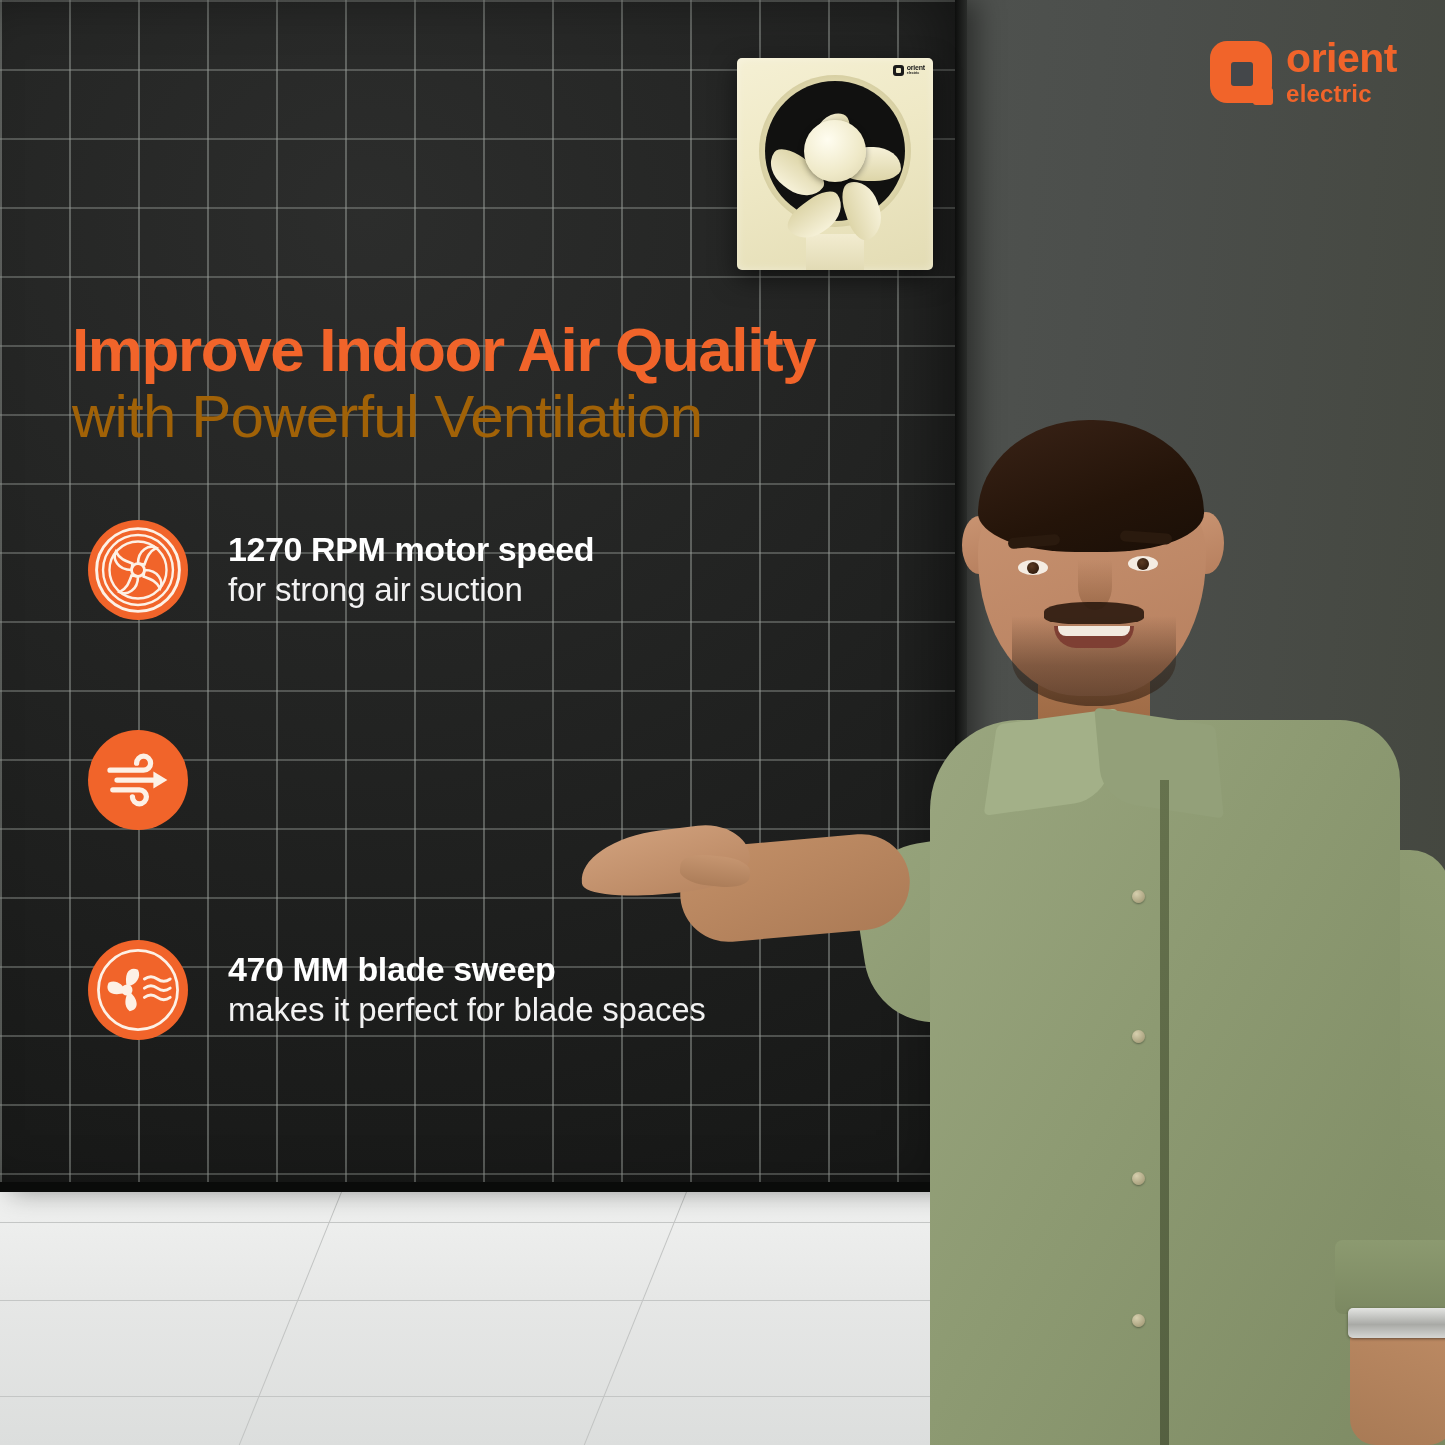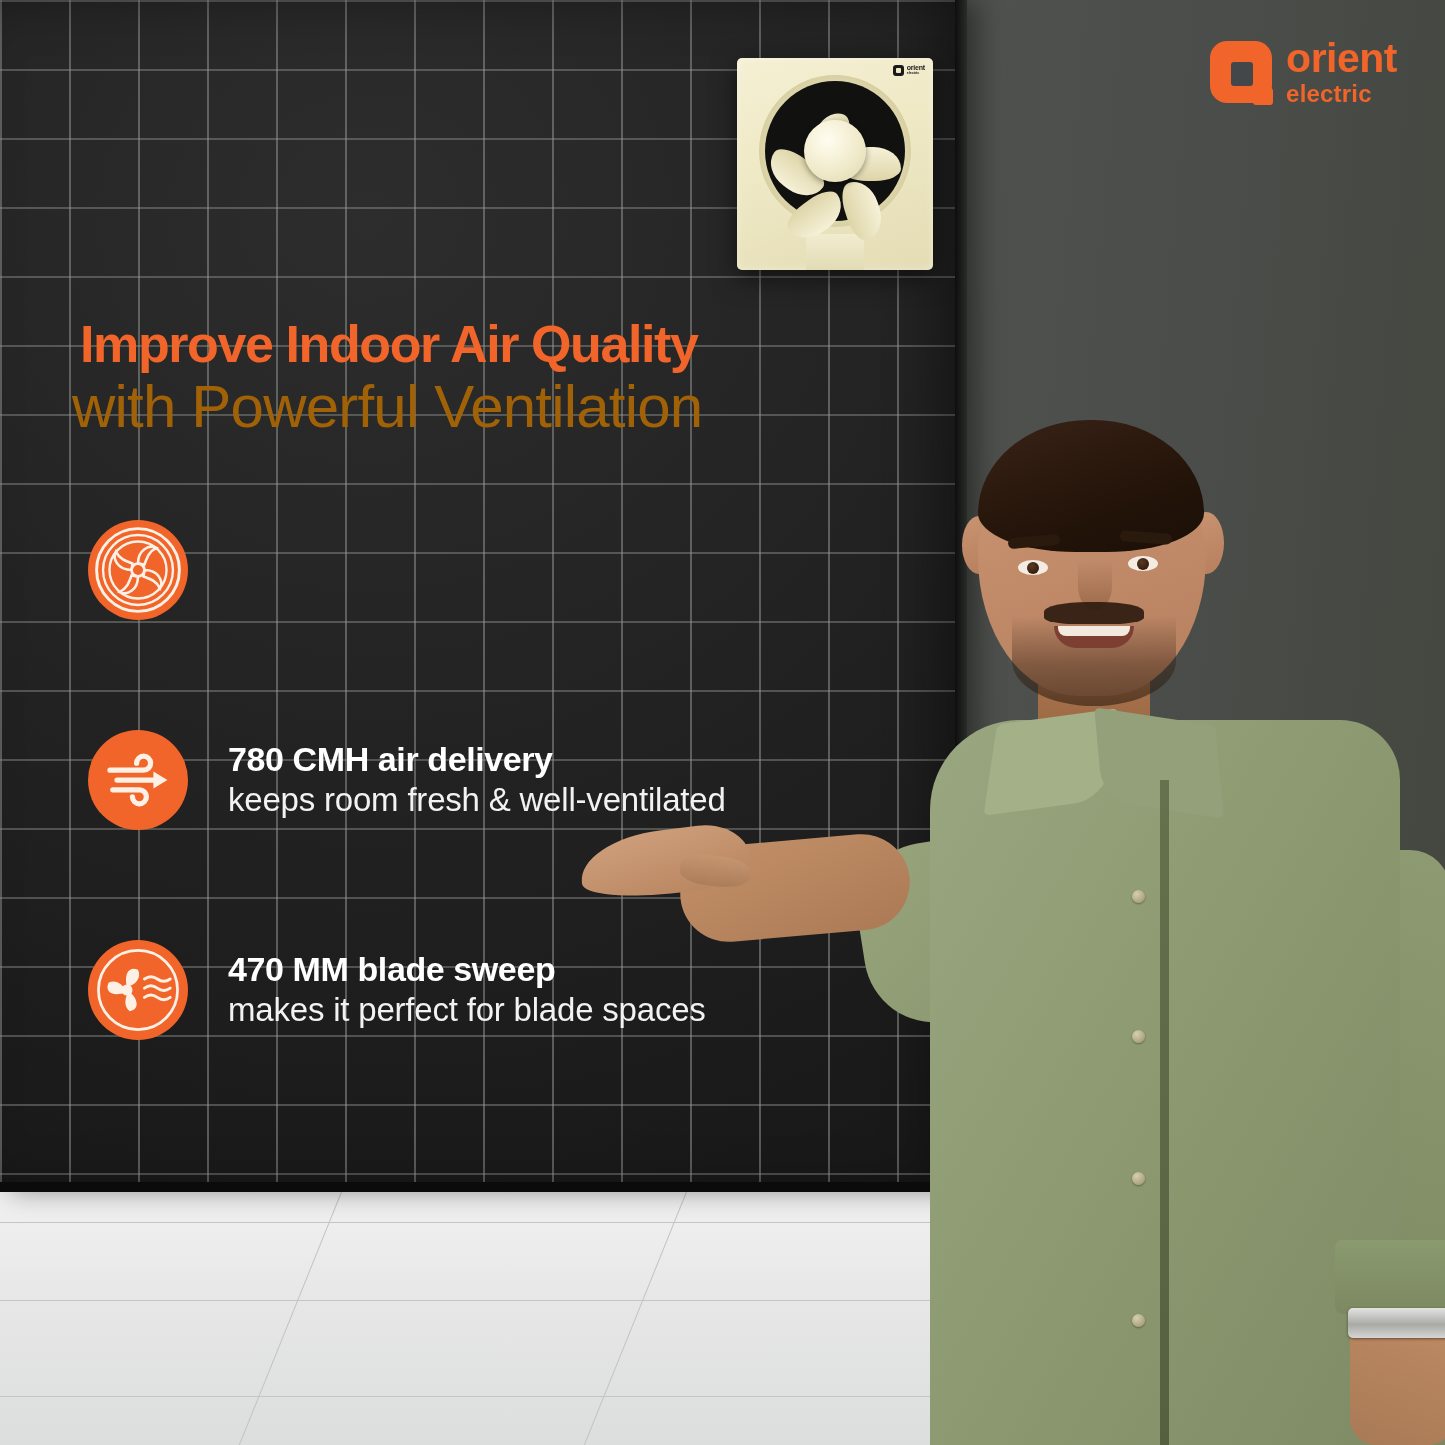--- a/index.html
+++ b/index.html
@@ -131,22 +131,22 @@
     letter-spacing:-.5px;
   }
   .brand-text .bt2 {
     display:block; font-size:24px; font-weight:700; color:#f1642a;
     letter-spacing:.2px; margin-top:3px;
   }
 
   
   .headline { position:absolute; left:72px; top:318px; width:880px; }
   .headline .h1 {
-    font-size:52px; font-weight:700; color:#f1642a;
-    letter-spacing:-1.4px; line-height:1.02; white-space:nowrap;padding-left:8px;
+    font-size:62px; font-weight:700; color:#f1642a;
+    letter-spacing:-1.4px; line-height:1.02; white-space:nowrap;
   }
   .headline .h2 {
     font-size:60px; font-weight:400; color:#a16207;
     letter-spacing:-.8px; line-height:1.08; margin-top:4px; white-space:nowrap;
   }
 
   
   .features { position:absolute; left:88px; top:505px; width:860px; }
   .feature { display:flex; align-items:center; height:130px; margin-bottom:80px; }
   .feature:last-child { margin-bottom:0; }
@@ -406,36 +406,36 @@
           <circle cx="50" cy="50" r="31" fill="none" stroke="#fdf1e6" stroke-width="2.6"></circle>
           <circle cx="50" cy="50" r="7" fill="none" stroke="#fdf1e6" stroke-width="3"></circle>
           <g fill="none" stroke="#fdf1e6" stroke-width="2.8" stroke-linecap="round">
             <path d="M50 43 C50 28 62 22 70 26 C62 30 60 36 57 44 Z"></path>
             <path d="M57 50 C72 50 78 62 74 70 C70 62 64 60 56 57 Z"></path>
             <path d="M50 57 C50 72 38 78 30 74 C38 70 40 64 43 56 Z"></path>
             <path d="M43 50 C28 50 22 38 26 30 C30 38 36 40 44 43 Z"></path>
           </g>
         </svg>
       </div>
+      <div class="f-text">
+        <div class="f-title">1270 RPM motor speed</div>
+        <div class="f-sub">for strong air suction</div>
+      </div>
     </div>
 
     <div class="feature">
       <div class="f-icon">
         <svg width="70" height="70" viewBox="0 0 100 100">
           <g fill="none" stroke="#fdf1e6" stroke-width="7.5" stroke-linecap="round">
             <path d="M10 36 H58 a10 10 0 1 0 -10 -10"></path>
             <path d="M14 64 H52 a10 10 0 1 1 -10 10"></path>
             <path d="M20 50 H82"></path>
           </g>
           <path d="M72 38 L92 50 L72 62 Z" fill="#fdf1e6"></path>
         </svg>
-      </div>
-      <div class="f-text">
-        <div class="f-title">780 CMH air delivery</div>
-        <div class="f-sub">keeps room fresh &amp; well-ventilated</div>
       </div>
     </div>
 
     <div class="feature">
       <div class="f-icon">
         <svg width="92" height="92" viewBox="0 0 100 100">
           <circle cx="50" cy="50" r="43" fill="none" stroke="#fdf1e6" stroke-width="3"></circle>
           <g fill="#fdf1e6" transform="translate(38,50)">
             <path d="M0 -3 C-4 -20 4 -26 12 -22 C16 -14 10 -6 2 -4 Z"></path>
             <path d="M-2 3 C-18 8 -24 0 -20 -8 C-12 -12 -4 -6 -2 1 Z"></path>

